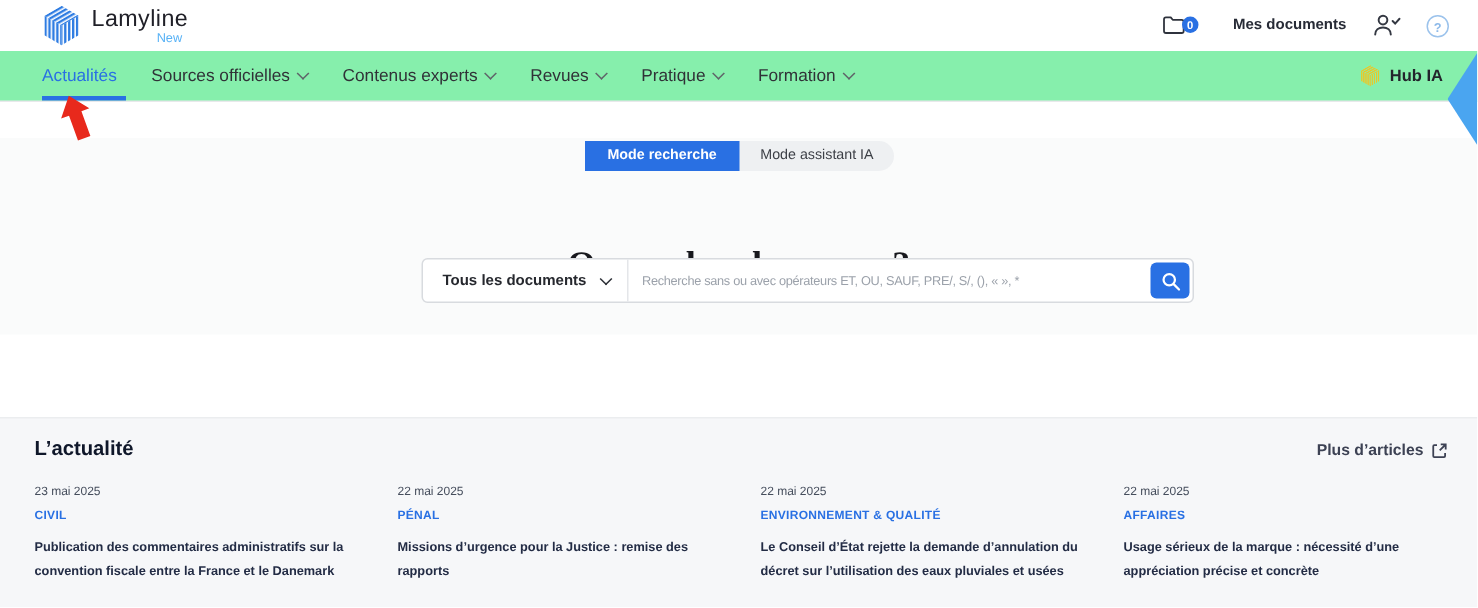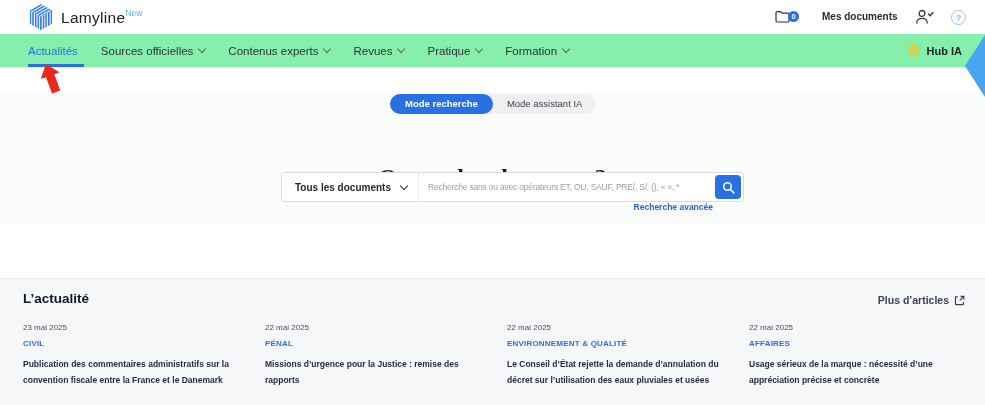--- a/index.html
+++ b/index.html
@@ -3,21 +3,21 @@
 <meta charset="utf-8">
 <style>
   html,body { margin:0; padding:0; background:#fff; }
   #app { position:relative; width:985px; height:405px; background:#fff; overflow:hidden;
          font-family:"Liberation Sans", sans-serif; }
 
   
   .topbar { position:absolute; top:0; left:0; right:0; height:34px; background:#fff;
             border-bottom:1px solid #eeeeef; z-index:2; }
   .logo { position:absolute; left:27px; top:3px; display:flex; gap:6px; align-items:center; cursor:pointer; }
-  .logo-txt { display:flex; }
+  .logo-txt { display:flex; flex-direction:column; }
   .brand { font-size:15.5px; color:#202028; letter-spacing:.3px; line-height:17px; }
   .tagline { font-size:8.5px; color:#58b2f6; text-align:right; margin-top:-1px; padding-right:4px; }
 
   .docs { position:absolute; left:775px; top:10px; display:flex; align-items:center; cursor:pointer; }
   .badge { width:11px; height:11px; border-radius:50%; background:#2970e3; color:#fff; font-size:7.5px;
            font-weight:700; display:flex; align-items:center; justify-content:center; margin-left:-2px; }
   .docs-label { font-size:10px; color:#272b36; margin-left:23px; font-weight:700; }
   .user-btn { position:absolute; left:915px; top:9px; cursor:pointer; }
   .help-btn { position:absolute; left:951px; top:10px; width:13px; height:13px; border:1.3px solid #9cc3ec;
               border-radius:50%; color:#8cb9e9; font-size:8.5px; font-weight:700; display:flex;
@@ -38,28 +38,28 @@
   .side-tab { position:absolute; right:0; top:35px; width:20px; height:62px; background:#4aa5f0;
               clip-path:polygon(100% 0, 100% 100%, 0 50%); z-index:6; cursor:pointer; }
 
   
   .red-arrow { position:absolute; left:39px; top:62px; z-index:9; transform:rotate(-20deg); pointer-events:none; }
 
   
   .hero { position:absolute; top:92px; left:0; right:0; height:131px; background:#fafbfb; }
   .toggle { position:absolute; left:390px; top:2px; height:20px; border-radius:10px; background:#eef0f2;
             display:flex; align-items:center; }
-  .toggle-on { height:20px; line-height:20px; padding:0 15px; border-radius:10px; background:#2970e3;
+  .toggle-on { height:20px; line-height:20px; padding:0 15px; border-radius:0; background:#2970e3;
                color:#fff; font-size:9.5px; font-weight:700; cursor:pointer; white-space:nowrap; }
   .toggle-off { padding:0 14px; color:#3b3e45; font-size:9.5px; font-weight:500; line-height:20px;
                 cursor:pointer; white-space:nowrap; }
   .hero-title { position:absolute; top:32px; left:0; right:0; text-align:center;
                 font-family:"Liberation Serif", serif; font-size:24px; font-weight:700;
                 color:#17181d; letter-spacing:-.2px;margin-top:40px; }
-  .searchbar { position:absolute; left:281px; top:80px; width:463px; height:30px; background:#fff;
+  .searchbar { position:absolute; left:281px; top:80px; width:515px; height:30px; background:#fff;
                border:1px solid #d8dbdf; border-radius:4px; display:flex; align-items:center;
                box-sizing:border-box; }
   .scope { display:flex; align-items:center; justify-content:space-between; width:137px; height:100%;
            padding:0 11px 0 13px; box-sizing:border-box; border-right:1px solid #e4e6e9; cursor:pointer; }
   .scope-label { font-size:10px; font-weight:700; color:#26282e; white-space:nowrap; }
   .scope .chev { border-color:#2b2e35; border-width:1.6px; margin-top:-2px; }
   .search-input { flex:1; min-width:0; border:0; outline:0; background:transparent; padding:0 9px;
                   font-family:inherit; font-size:8.5px; letter-spacing:-.2px; color:#26282e; }
   .search-input::placeholder { color:#9ba1aa; }
   .search-btn { width:26px; height:24px; margin-right:2px; border:0; border-radius:4px; background:#2970e3;
@@ -193,21 +193,20 @@
       </div>
       <input class="search-input" type="text" placeholder="Recherche sans ou avec opérateurs ET, OU, SAUF, PRE/, S/, (), « », *" style="">
       <button class="search-btn">
         <svg width="13" height="13" viewBox="0 0 13 13">
           <circle cx="5.5" cy="5.5" r="3.8" fill="none" stroke="#fff" stroke-width="1.5"></circle>
           <line x1="8.6" y1="8.6" x2="12" y2="12" stroke="#fff" stroke-width="1.5" stroke-linecap="round"></line>
         </svg>
       </button>
     </div>
 
-    <div class="advanced">Recherche avancée</div>
   </div>
 
   <div class="news">
     <div class="news-head">L’actualité</div>
     <div class="more">
       <span>Plus d’articles</span>
       <svg width="11" height="11" viewBox="0 0 11 11">
         <path d="M4 1.8 H2.2 c-.4 0-.7.3-.7.7 v6.5 c0 .4.3.7.7.7 h6.5 c.4 0 .7-.3.7-.7 V7" fill="none" stroke="#3d4254" stroke-width="1.2"></path>
         <path d="M6.5 1.3 h3.3 v3.3 M9.6 1.5 L5.8 5.3" fill="none" stroke="#3d4254" stroke-width="1.2"></path>
       </svg>

